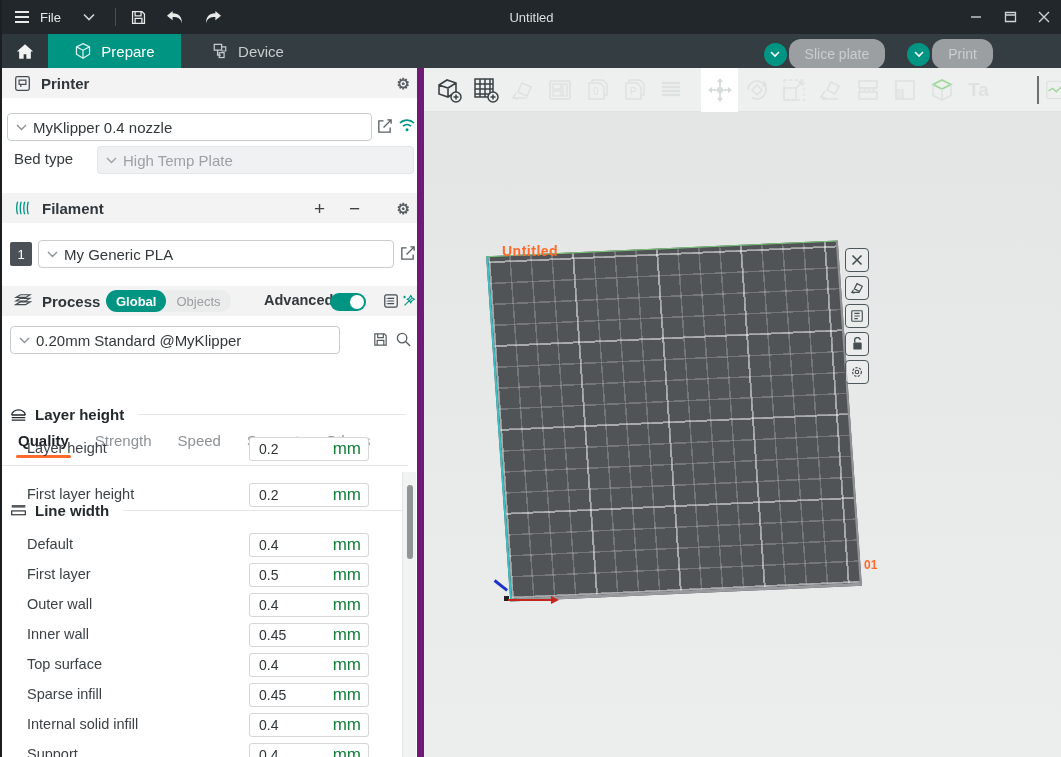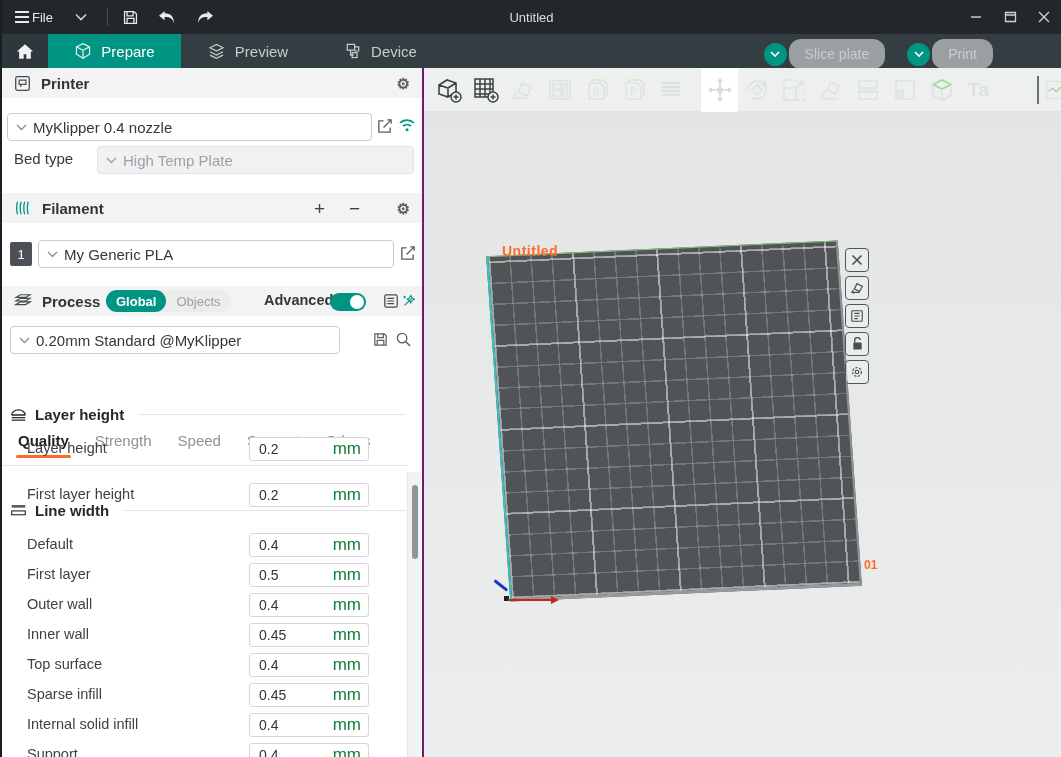--- a/index.html
+++ b/index.html
@@ -6,38 +6,38 @@
   html,body { background:#d5d5d5; }
   .app{
     position:relative; width:1061px; height:757px; overflow:hidden;
     font-family:"Liberation Sans", sans-serif; background:#fff;
     border-left:2px solid #1b1f22;
   }
   svg{display:block}
   
   .titlebar{position:absolute;left:0;top:0;width:100%;height:34px;background:#22272b;
     display:flex;align-items:center;color:#e8eaea;font-size:13px;}
-  .tb-item{display:flex;align-items:center;gap:2px;padding:0 8px;height:100%;cursor:default}
+  .tb-item{display:flex;align-items:center;gap:10px;padding:0 8px;height:100%;cursor:default}
   .tb-sep{width:1px;height:18px;background:#4a5054;margin:0 6px}
   .tb-title{position:absolute;left:0;right:0;text-align:center;font-size:13px;color:#dcdfe1;pointer-events:none}
   .win-controls{position:absolute;right:0;top:0;height:34px;display:flex;align-items:center}
   .win-btn{width:34px;height:34px;display:flex;align-items:center;justify-content:center;color:#cfd3d5}
   
   .tabbar{position:absolute;left:0;top:34px;width:100%;height:34px;background:#333d42;display:flex;align-items:center}
   .home-btn{width:46px;height:34px;display:flex;align-items:center;justify-content:center;background:#2e383c}
   .main-tab{width:133px;height:34px;display:flex;align-items:center;justify-content:center;gap:9px;
     color:#c7cccd;font-size:15px;}
   .main-tab.active{background:#009583;color:#fff;}
   .action-group{position:absolute;right:68px;top:39px;display:flex;align-items:center;gap:22px}
   .act{display:flex;align-items:center;gap:2px}
   .act-circle{width:23px;height:23px;border-radius:50%;background:#009583;display:flex;align-items:center;justify-content:center}
   .act-pill{height:30px;border-radius:12px;background:#9b9fa1;color:#c9cdd0;font-size:14px;
     display:flex;align-items:center;justify-content:center;padding:0 16px}
   
-  .sidebar{position:absolute;left:0;top:68px;width:422px;height:689px;background:#fff;border-right:2px solid #701a75;overflow:hidden}
+  .sidebar{position:absolute;left:0;top:68px;width:422px;height:689px;background:#fff;border-right:7px solid #701a75;overflow:hidden}
   .sec-head{position:absolute;left:0;width:422px;height:30px;background:#f3f3f4;display:flex;align-items:center;
     font-size:15px;color:#30363a;font-weight:700}
   .sec-head .sec-icon{margin:0 10px 0 12px;display:flex}
   .gear{position:absolute;font-size:15px;color:#585f63;line-height:1}
   .combo{position:absolute;height:28px;border:1px solid #c9cccd;border-radius:4px;background:#fff;
     display:flex;align-items:center;font-size:15px;color:#33383b;padding:0 8px;gap:6px}
   .combo.gray{background:#f0f1f2;border-color:#e2e4e5;color:#9ca1a6}
   .chev{color:#8b9296;display:flex}
   .mini-icon{position:absolute;display:flex;color:#575e62}
   .label{position:absolute;font-size:15px;color:#33383b}
@@ -155,26 +155,20 @@
           <path d="M10 1L1 9h2.5v8h5v-5h3v5h5V9H19z" fill="#f2f4f4"></path>
         </svg>
     </div>
     <div class="main-tab active">
       <svg width="18" height="18" viewBox="0 0 22 22">
           <path d="M11 2l8 4v9l-8 5-8-5V6z M3 6l8 4 8-4 M11 10v10" stroke="#dff3ef" stroke-width="1.5" fill="none"></path>
         </svg>
       <span>Prepare</span>
     </div>
     <div class="main-tab">
-      <svg width="19" height="18" viewBox="0 0 22 22">
-          <path d="M3 7l8-4 8 4-8 4z M3 12l8 4 8-4 M3 16l8 4 8-4" stroke="#c7cccd" stroke-width="1.5" fill="none"></path>
-        </svg>
-      <span>Preview</span>
-    </div>
-    <div class="main-tab">
       <svg width="18" height="18" viewBox="0 0 22 22">
           <path d="M4 3h9v7H4z M13 6h5v5h-5 M8 10v6h4" stroke="#c7cccd" stroke-width="1.5" fill="none"></path>
           <rect x="10" y="13" width="6" height="6" stroke="#c7cccd" stroke-width="1.5" fill="none"></rect>
         </svg>
       <span>Device</span>
     </div>
   </div>
   <div class="action-group">
     <div class="act">
       <div class="act-circle">

